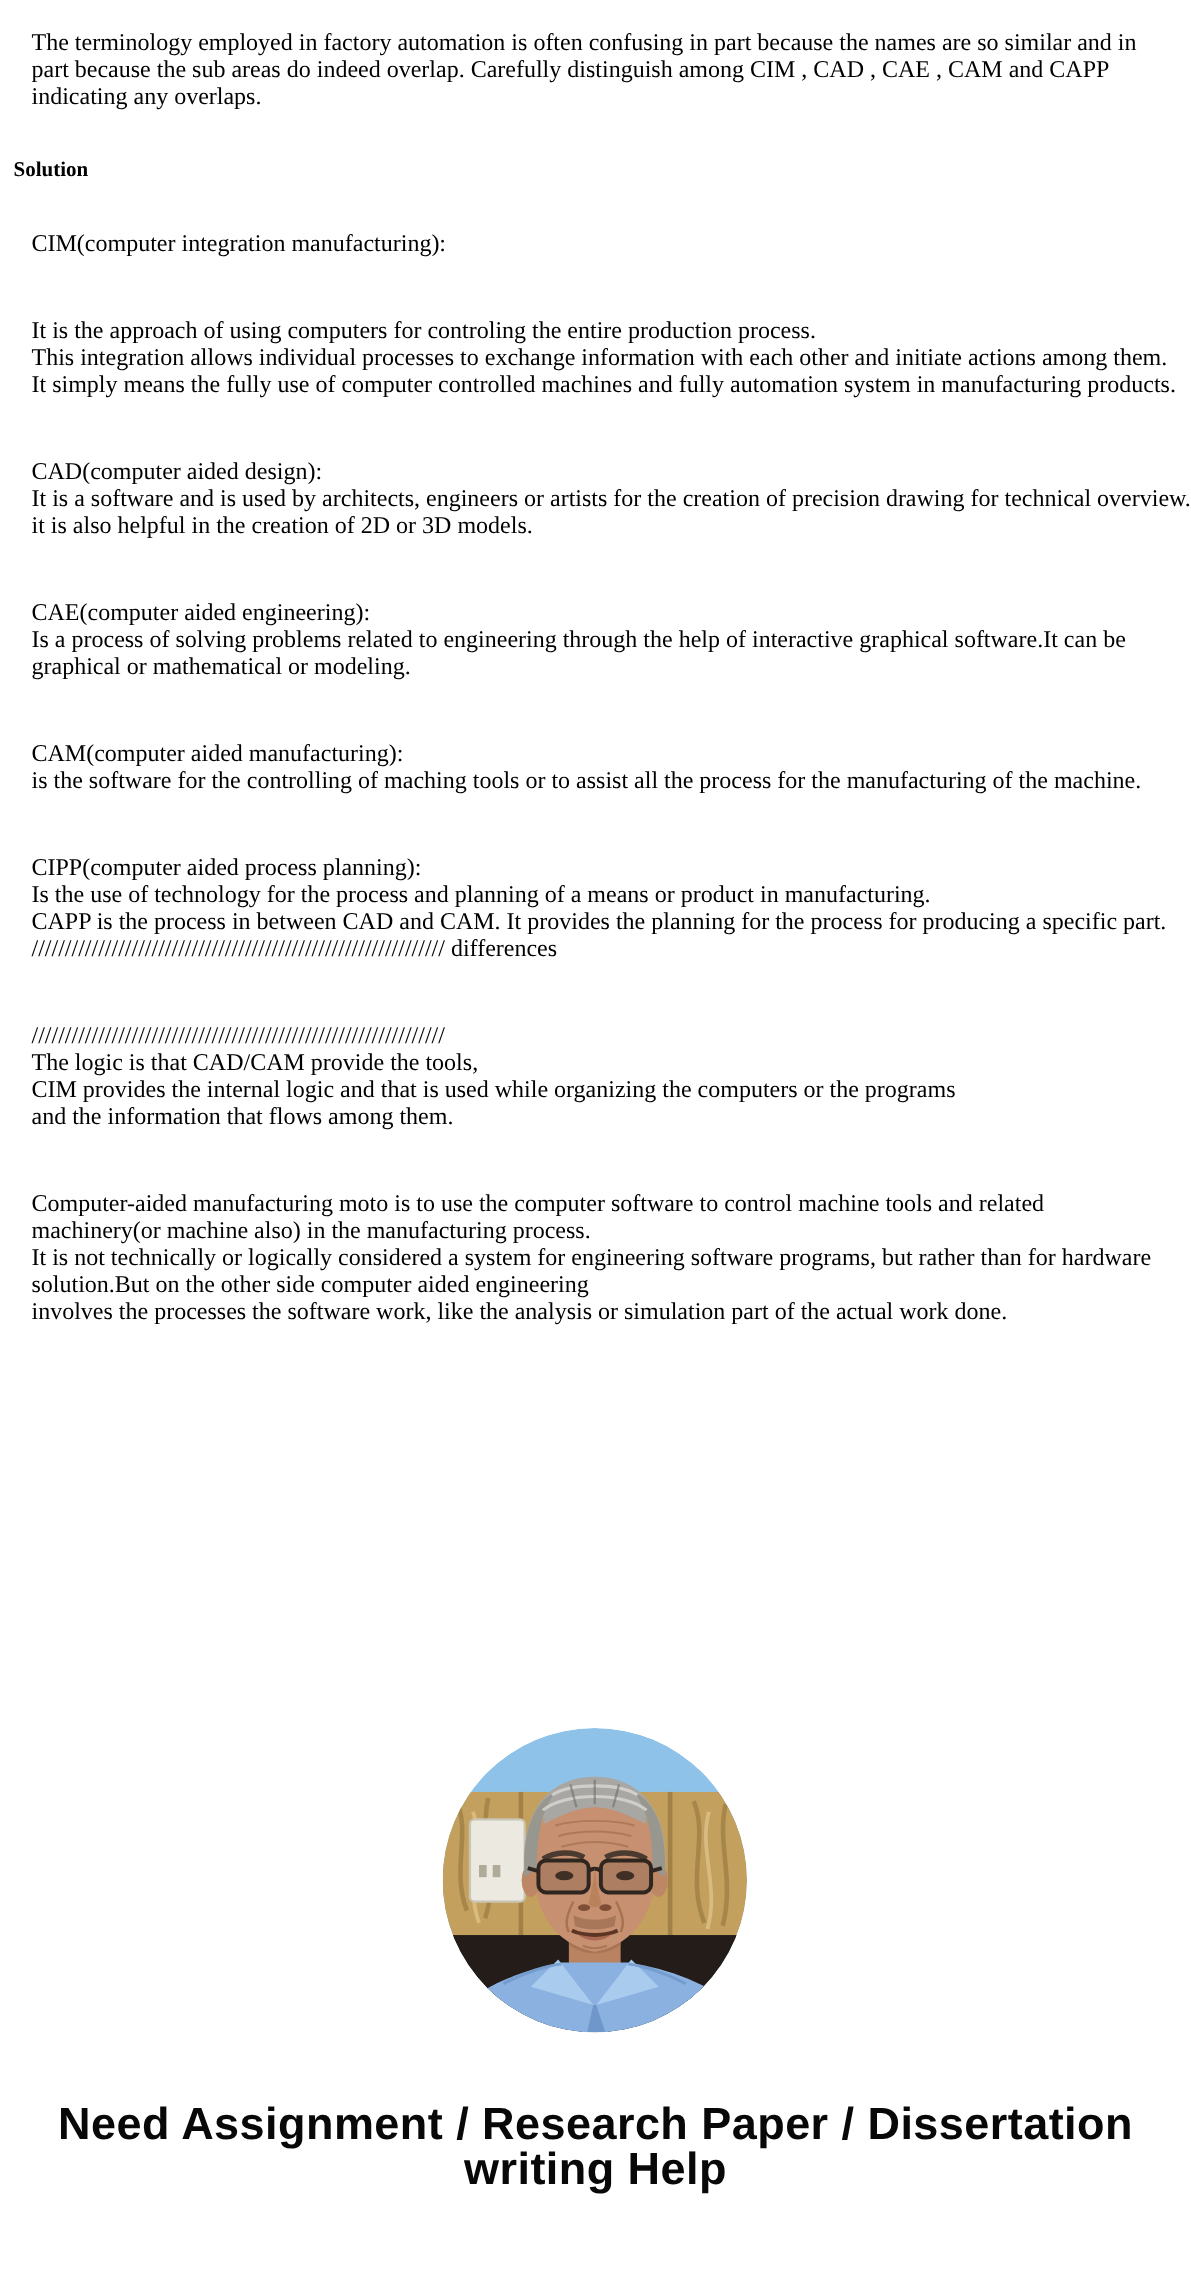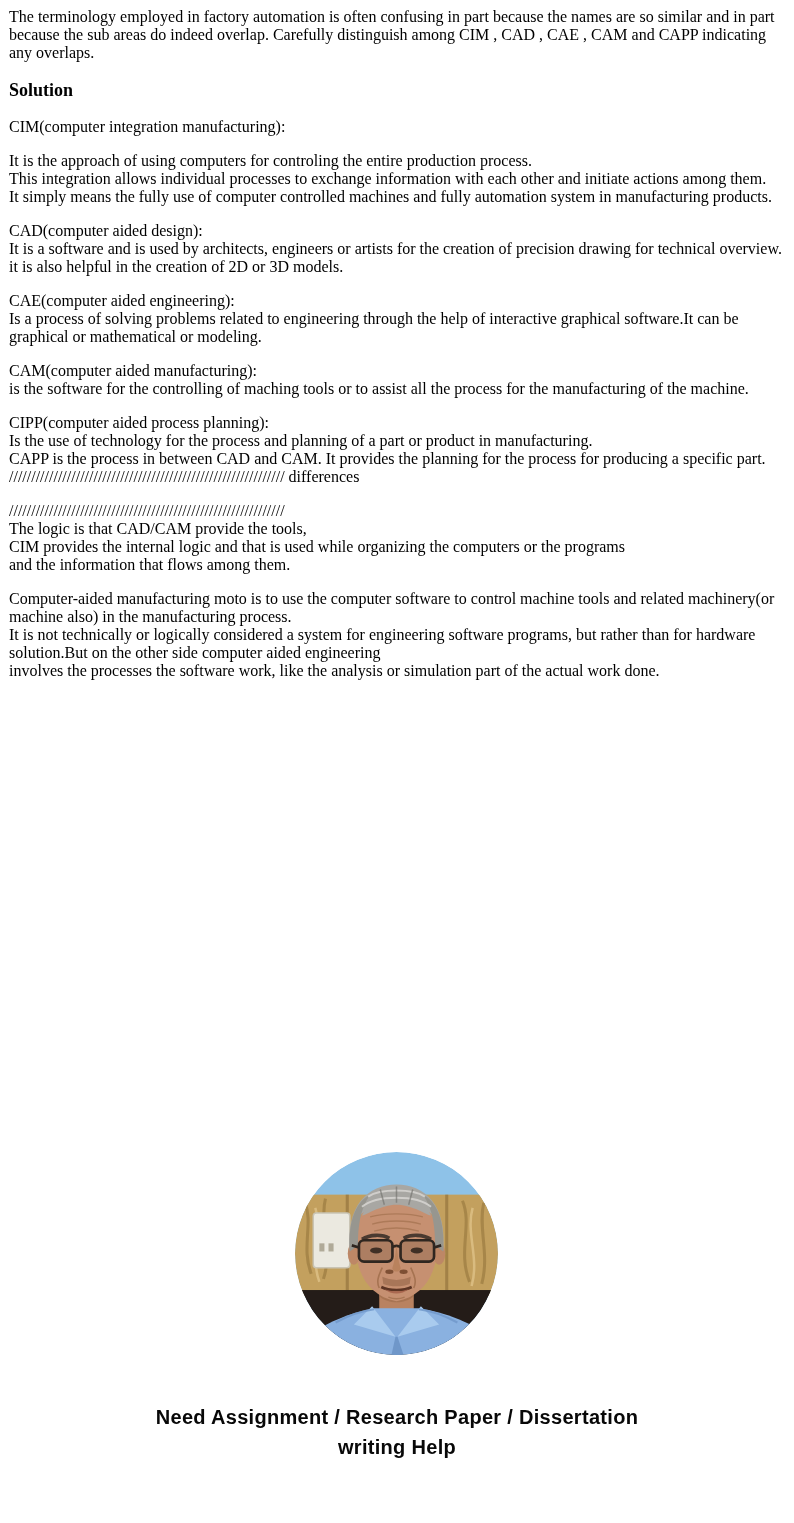--- a/index.html
+++ b/index.html
@@ -9,38 +9,38 @@
     position:relative;
     overflow:hidden;
     font-family:"Liberation Serif", serif;
     color:#000000;
   }
   .doc{
     position:absolute;
     left:9px;top:8px;width:778px;
     font-size:16px;line-height:18px;
   }
-  .doc p{margin:0;padding:0;font-family:Liberation Serif, serif;}
+  .doc p{margin:12px;padding:0;font-family:Liberation Serif, serif;}
   .ln{display:block;}
   .nw{white-space:nowrap;}
   .sp{height:16px;}
   .solution-heading{
-    font-size:18px;line-height:24px;font-weight:700;margin:0;
+    font-size:14px;line-height:24px;font-weight:700;margin:0;
     font-family:"Liberation Serif", serif;
   }
   .avatar-wrap{
     position:absolute;left:295px;top:1152px;width:203px;height:203px;
     border-radius:50%;overflow:hidden;
   }
   .avatar-wrap svg{display:block;width:100%;height:100%;}
   .footer{
     position:absolute;left:0;top:1402px;width:794px;
     text-align:center;
     font-family:"Liberation Sans", sans-serif;
-    font-weight:700;font-size:20px;line-height:30px;
+    font-weight:700;font-size:30px;line-height:30px;
     color:#080808;letter-spacing:0.3px;
   }
 </style>
 </head>
 <body>
 
 <div class="doc">
 
   <p>The terminology employed in factory automation is often confusing in part because the names are so similar and in part because the sub areas do indeed overlap. Carefully distinguish among CIM , CAD , CAE , CAM and CAPP indicating any overlaps.</p>
   <div class="sp"></div>
@@ -73,21 +73,21 @@
   <div class="sp"></div>
 
   <p>
     <span class="ln nw">CAM(computer aided manufacturing):</span>
     <span class="ln nw">is the software for the controlling of maching tools or to assist all the process for the manufacturing of the machine.</span>
   </p>
   <div class="sp"></div>
 
   <p>
     <span class="ln nw">CIPP(computer aided process planning):</span>
-    <span class="ln nw">Is the use of technology for the process and planning of a part or product in manufacturing.</span>
+    <span class="ln nw">Is the use of technology for the process and planning of a means or product in manufacturing.</span>
     <span class="ln nw">CAPP is the process in between CAD and CAM. It provides the planning for the process for producing a specific part.</span>
     <span class="ln nw">////////////////////////////////////////////////////////////// differences</span>
   </p>
   <div class="sp"></div>
 
   <p>
     <span class="ln nw">//////////////////////////////////////////////////////////////</span>
     <span class="ln nw">The logic is that CAD/CAM provide the tools,</span>
     <span class="ln nw">CIM provides the internal logic and that is used while organizing the computers or the programs</span>
     <span class="ln nw">and the information that flows among them.</span>

